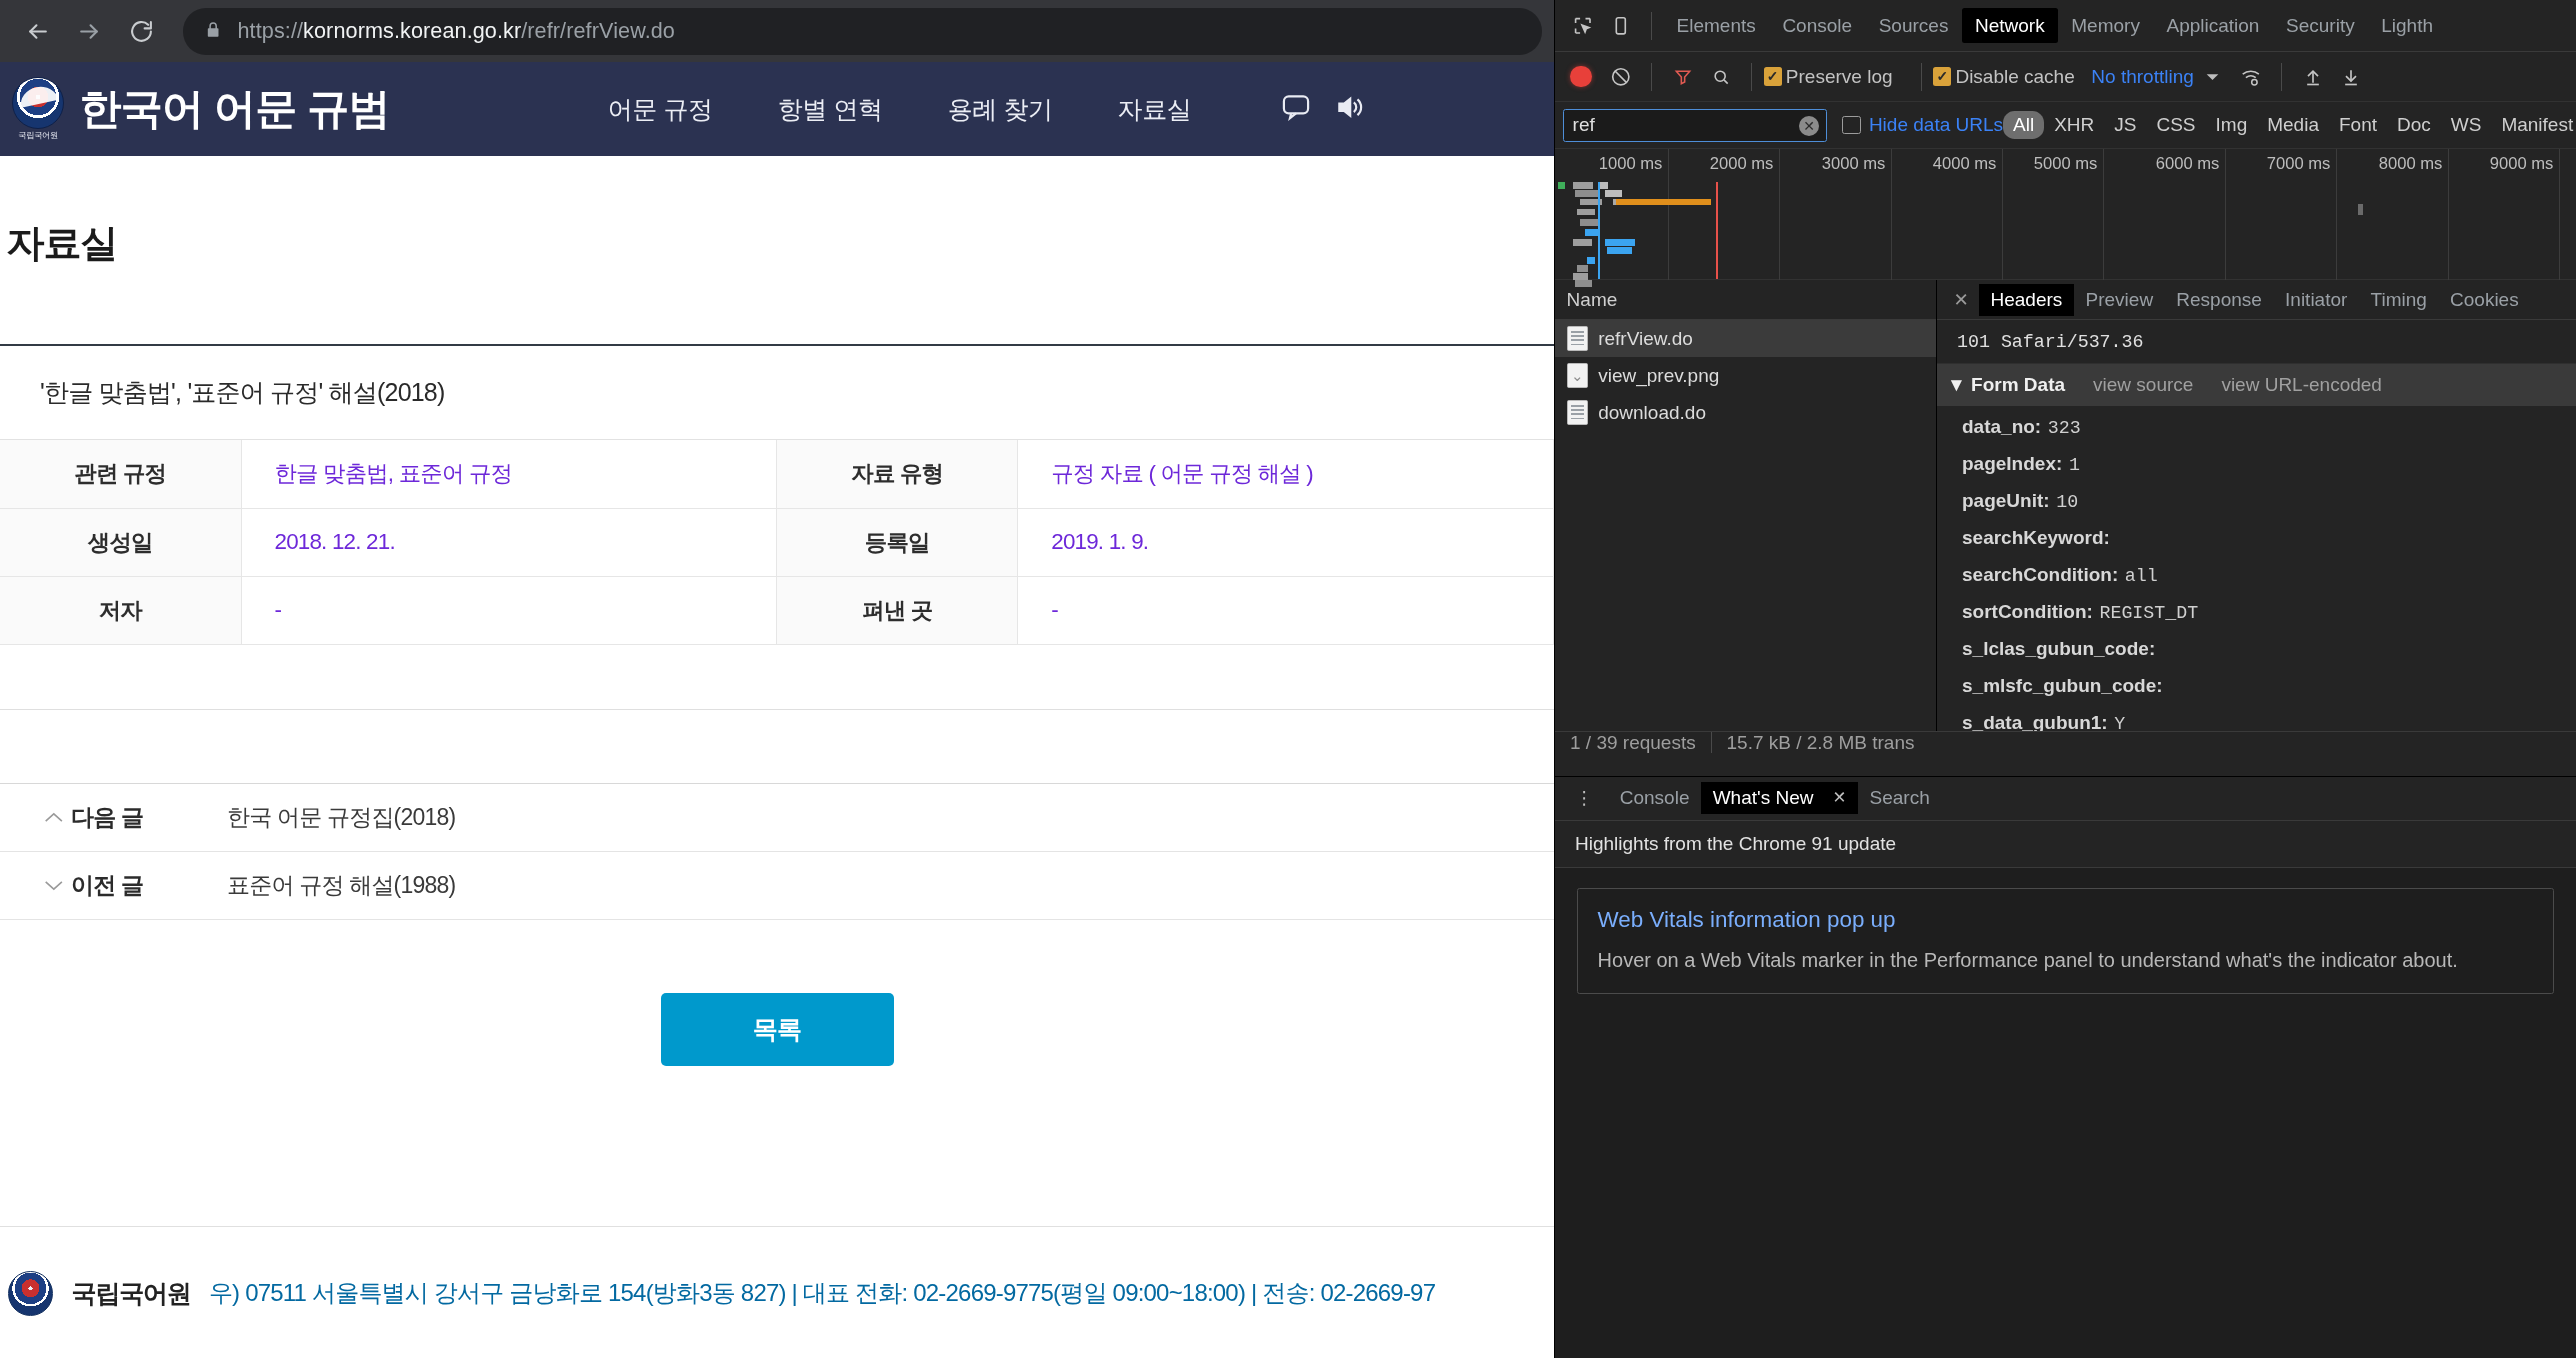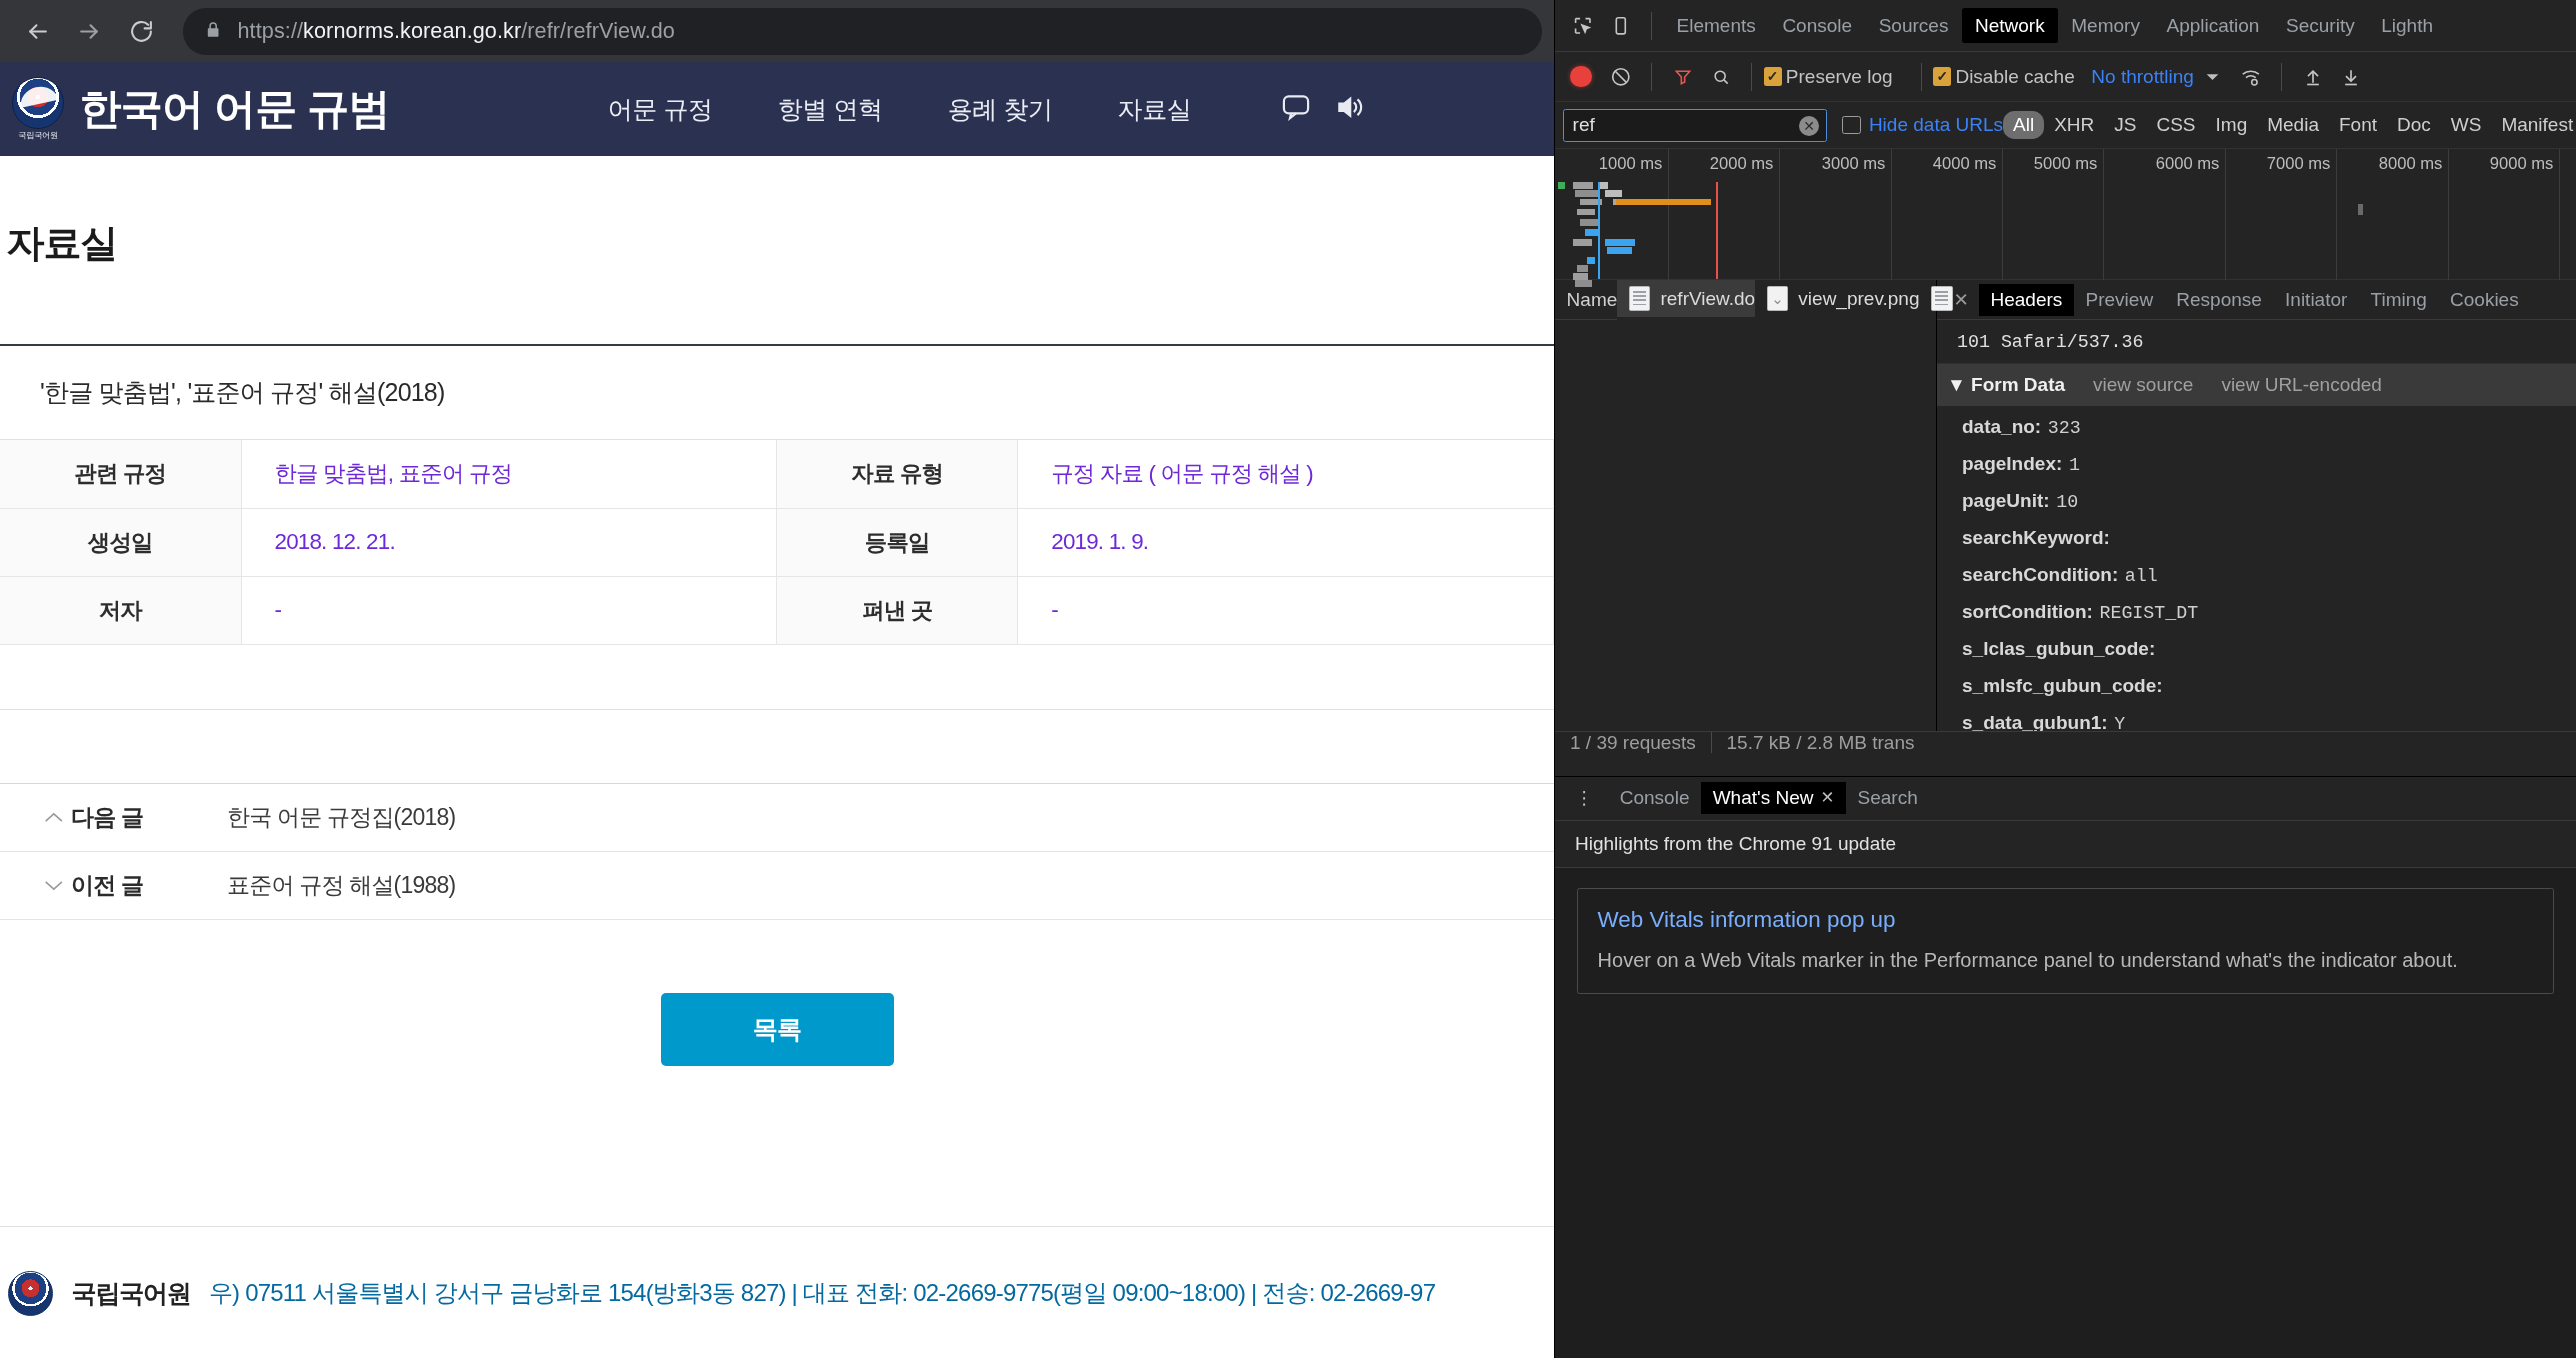--- a/index.html
+++ b/index.html
@@ -152,21 +152,21 @@
 
   .dt-overview { height: 131px; border-bottom: 0.8px solid #323232; position: relative; flex:none; background:#242424;}
   .ov-ruler { height: 33px; position: relative; }
   .ov-tick { position:absolute; top:0; height: 131px; border-left: 0.8px solid #3c3c3c; }
   .ov-tick span { position:absolute; right:6.6px; top:5px; color:#bdbdbd; font-size:16.6px; white-space:nowrap;}
   .ov-bars { position:absolute; left:0; top:33px; right:0; bottom:0; }
   .ov-bar { position:absolute; height: 6.6px; }
   .ov-line { position:absolute; top:33px; bottom:0; width:1.7px; }
 
   .dt-body { flex: 1; display: flex; min-height: 0; }
-  .req-list { width: 382px; border-right: 0.8px solid #000; display:flex; flex-direction:row; background:#242424;}
+  .req-list { width: 382px; border-right: 0.8px solid #000; display:flex; flex-direction:column; background:#242424;}
   .req-head { height: 40px; display:flex; align-items:center; padding-left: 11.6px; color:#d0d0d0; border-bottom:0.8px solid #3a3a3a; flex:none;}
   .req-row { height: 37px; display:flex; align-items:center; gap: 10px; padding-left: 11.6px; color:#dcdcdc; }
   .req-row.sel { background: #3b3b3b; }
   .doc-ico { width:21.6px; height:25px; background:#f2f2f2; border:0.8px solid #b9b9b9; border-radius:1.7px; flex:none; position:relative;}
   .doc-ico:after{content:""; position:absolute; left:3.3px; top:4.2px; right:3.3px; bottom:4.2px;
     background: repeating-linear-gradient(#9aa0a6 0 1.7px, transparent 1.7px 4.2px);}
   .img-ico { width:21.6px; height:25px; background:#f2f2f2; border:0.8px solid #b9b9b9; border-radius:1.7px; flex:none; display:flex; align-items:center; justify-content:center; color:#8b8b8b; font-size:15px;}
 
   .detail-pane { flex: 1; display:flex; flex-direction: column; min-width:0; background:#242424;}
   .detail-tabs { height:40px; display:flex; align-items:center; gap:0; border-bottom:0.8px solid #3a3a3a; padding-left:6.6px; flex:none;}
@@ -185,21 +185,21 @@
   .dt-status {
     height: 45px; display:flex; align-items:flex-start; border-top:0.8px solid #3a3a3a;
     color:#9e9e9e; flex:none; background:#242424;
   }
   .st-cell { padding: 0 15px; white-space:nowrap; }
   .st-div { width:0.8px; height:21.6px; background:#4a4a4a; }
 
   .drawer-tabs { height:45px; display:flex; align-items:center; gap:0; border-top:0.8px solid #000; border-bottom:0.8px solid #3a3a3a; padding-left:6.6px; background:#242424; flex:none;}
   .kebab { color:#bdbdbd; padding: 0 13.3px; letter-spacing:1.7px; font-size:18.3px;}
   .drw-tab { padding: 5px 11.6px; color:#9aa0a6; white-space:nowrap; }
-  .drw-tab.active { background:#000; color:#fff; display:flex; align-items:center; gap:7px;}
+  .drw-tab.active { background:#000; color:#fff; display:flex; align-items:center; gap:19px;}
   .drw-x { color:#bdbdbd; font-size:16.6px;}
   .wn-head { height: 47px; display:flex; align-items:center; padding-left: 20px; color:#e2e2e2; border-bottom:0.8px solid #3a3a3a; background:#242424; flex:none;}
   .wn-body { flex:1; background:#1e1e1e; padding: 20px 21.6px; overflow:hidden;}
   .wn-card { border:0.8px solid #4b4b4b; border-radius:2.5px; padding: 18.3px 20px; }
   .wn-card-title { color:#7aaefc; font-size:22.4px; margin-bottom: 13.3px;}
   .wn-card-desc { color:#b8b8b8; font-size:20px; line-height:1.45; }
 </style>
 </head>
 <body>
 

